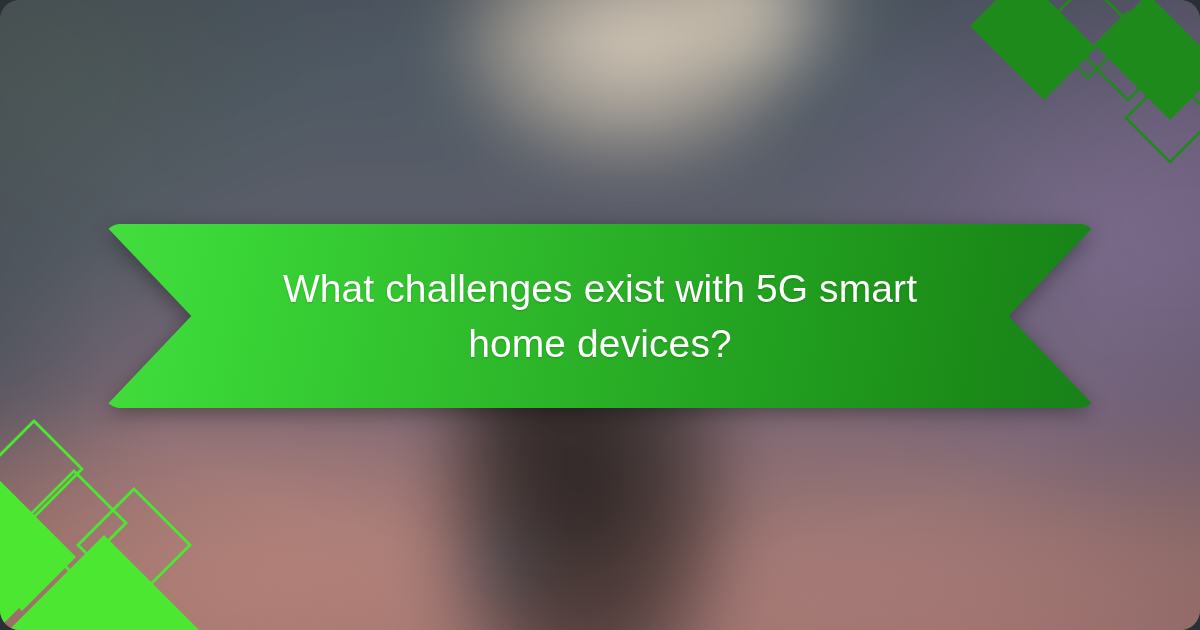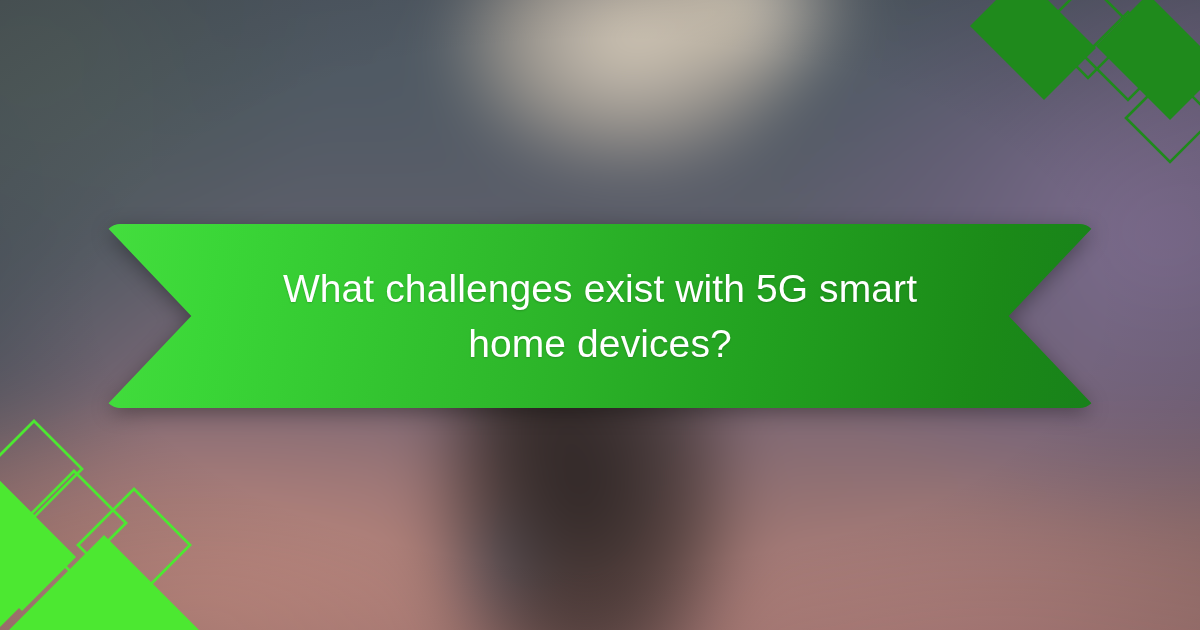--- a/index.html
+++ b/index.html
@@ -9,20 +9,21 @@
     background: #2b2f36;
   }
 
   .canvas {
     position: relative;
     width: 1200px;
     height: 630px;
     overflow: hidden;
     font-family: "Liberation Sans", "DejaVu Sans", sans-serif;
     background: #4a5560;
+    border-radius: 20px;
   }
 
   
   .bg-layer {
     position: absolute;
     inset: -60px;
     z-index: 0;
   }
 
   .bg-base {

